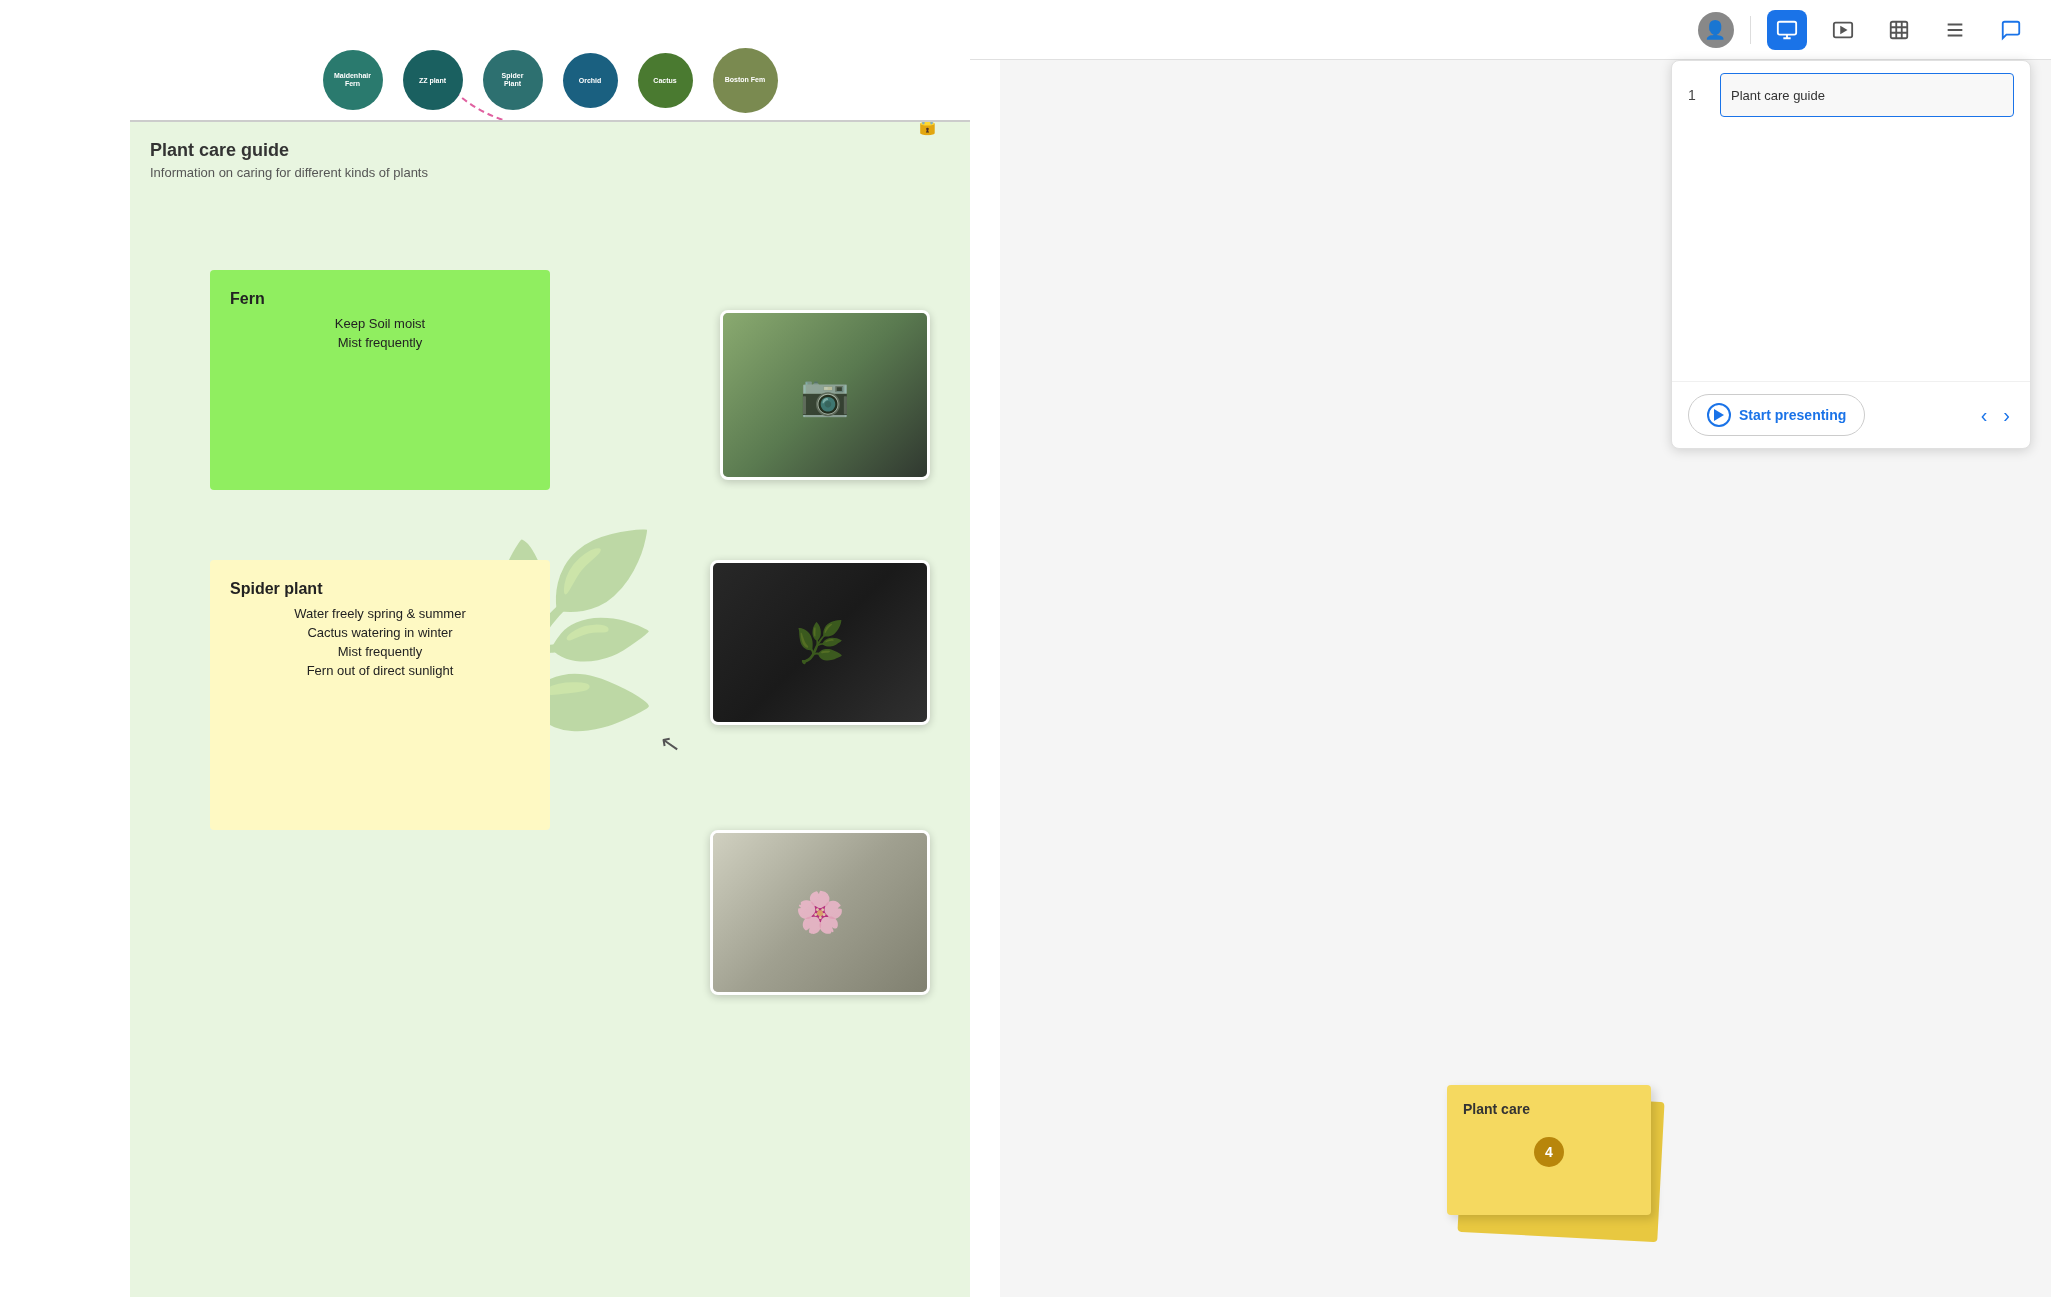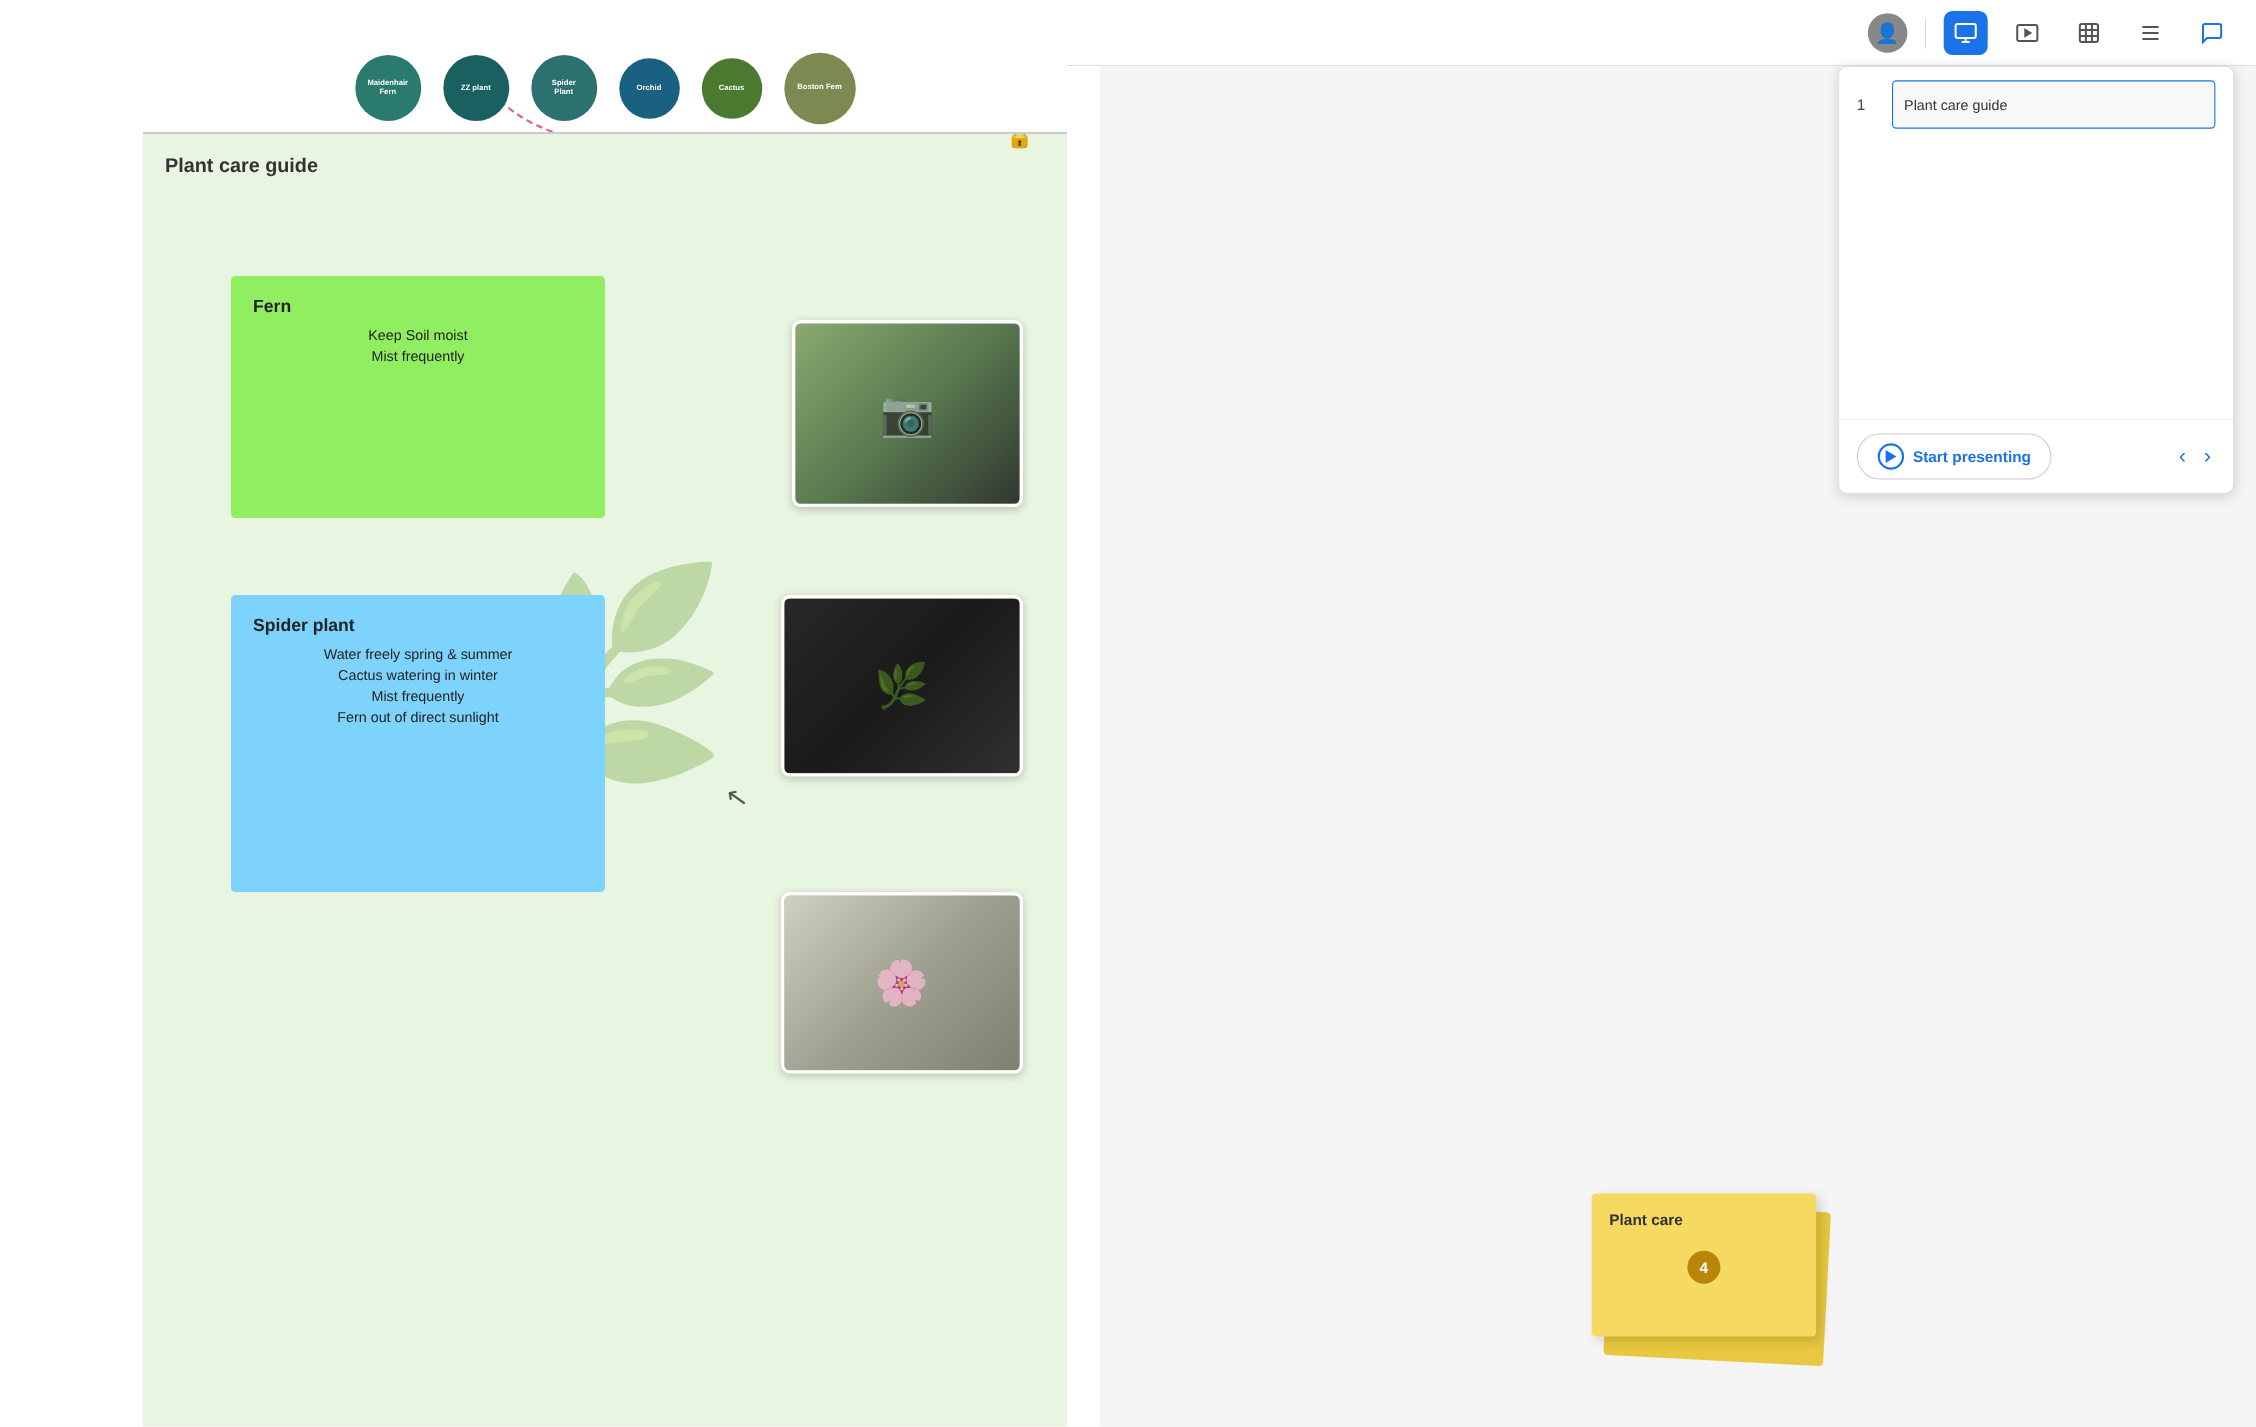--- a/index.html
+++ b/index.html
@@ -176,21 +176,21 @@
 
     .card-fern {
       background: #90ee60;
       left: 80px;
       top: 80px;
       width: 340px;
       min-height: 220px;
     }
 
     .card-spider {
-      background: #7dd3fc;
+      background: #fef9c3;
       left: 80px;
       top: 370px;
       width: 340px;
       min-height: 270px;
     }
 
     .card-peace {
       background: #f5e880;
       left: 80px;
       top: 660px;
@@ -626,20 +626,21 @@
       </div>
     </div>
   </div>
 
   <div class="slide-content">
 
     <div class="lock-icon">🔒</div>
 
     <div class="slide-header">
       <div class="slide-title">Plant care guide</div>
+      <div class="slide-subtitle">Information on caring for different kinds of plants</div>
     </div>
 
     <div class="slide-body">
 
       <div class="plant-bg-illustration">🌿</div>
 
       <div class="plant-card card-fern">
         <div class="card-plant-name">Fern</div>
         <div class="card-care-item">Keep Soil moist</div>
         <div class="card-care-item">Mist frequently</div>

